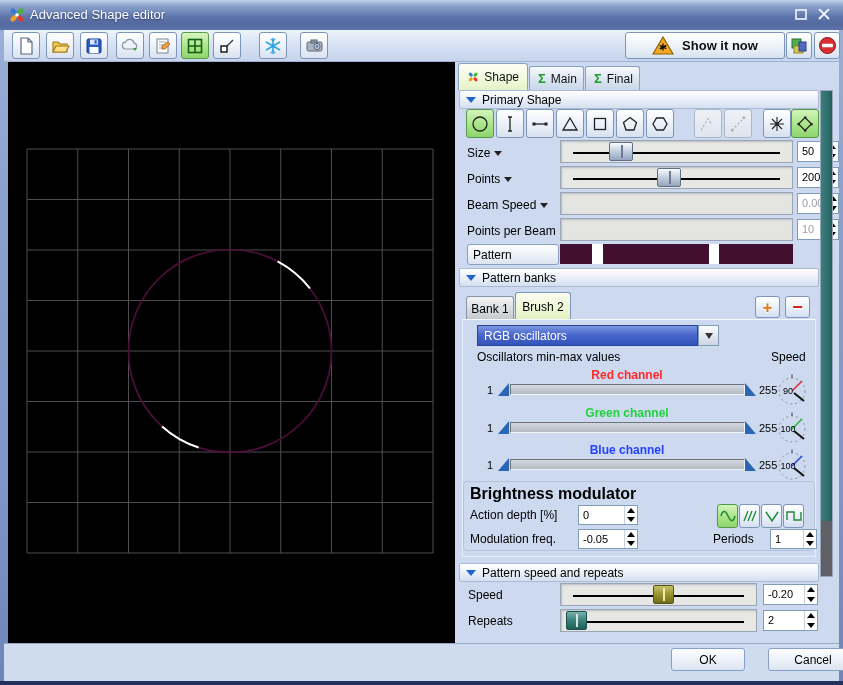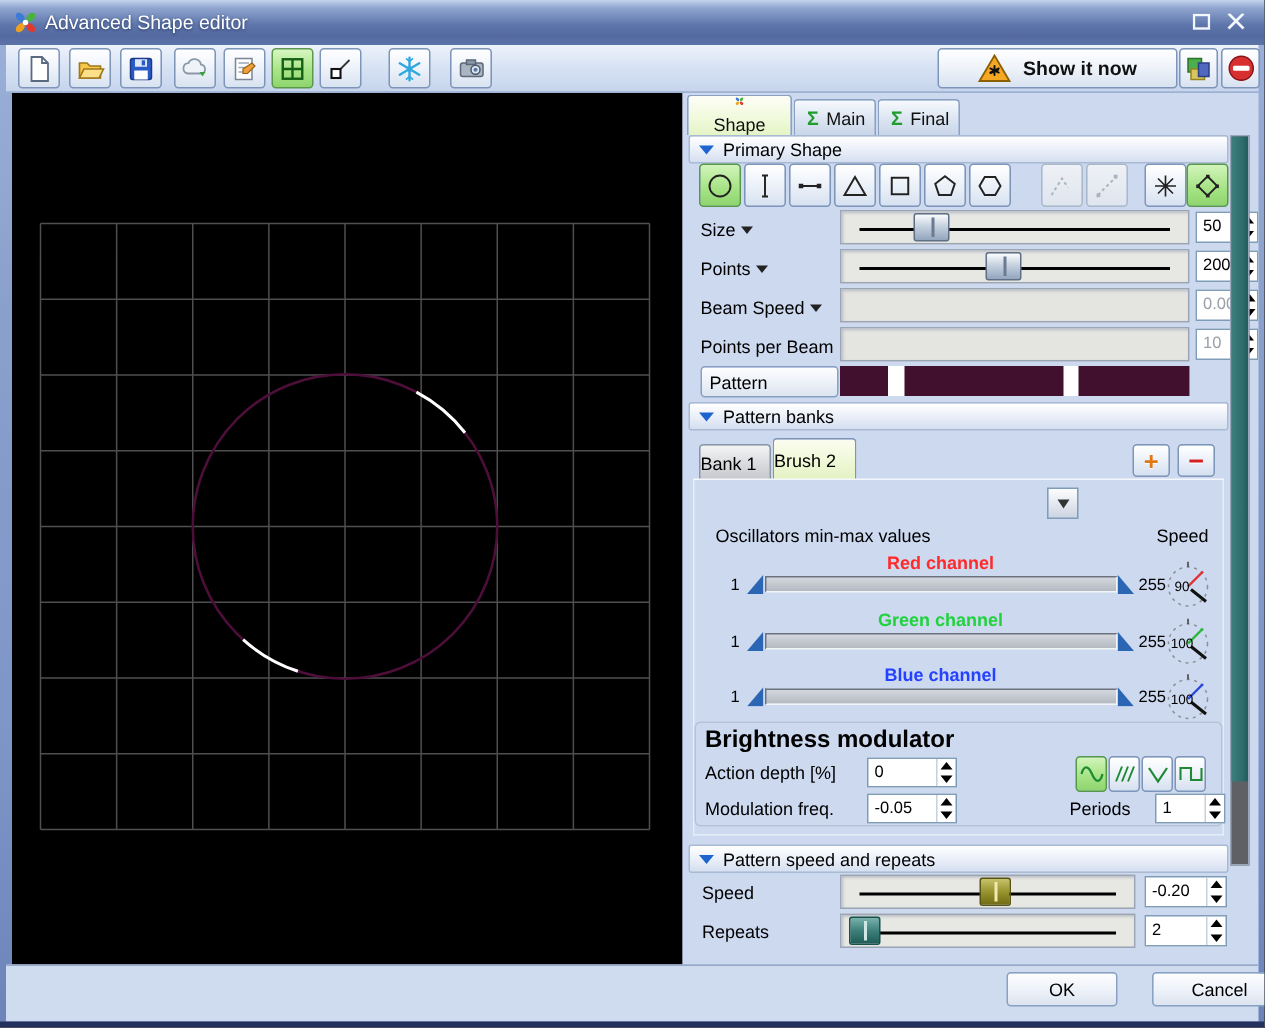--- a/index.html
+++ b/index.html
@@ -19,21 +19,21 @@
   .tbtn.green{background:linear-gradient(180deg,#d8f6c2 0%,#a8e487 55%,#8ed56e 100%);border-color:#5a9a4a;}
   .bigbtn{position:absolute;top:2px;height:27px;border:1px solid #7e95ba;border-radius:3px;
     background:linear-gradient(180deg,#ffffff 0%,#eef3fa 50%,#d8e2f0 100%);display:flex;align-items:center;justify-content:center;gap:8px;text-align:center;}
   .showit-label{font-size:13px;font-weight:bold;color:#111;}
   
   .canvas{position:absolute;left:8px;top:62px;width:447px;height:581px;background:#000;}
   
   .panel{position:absolute;left:455px;top:62px;width:384px;height:581px;background:#ccd9ef;}
   .tab{position:absolute;border:1px solid #8aa0c2;border-bottom:none;border-radius:3px 3px 0 0;
     display:flex;align-items:center;gap:5px;padding:0 8px;font-size:12px;color:#111;}
-  .tab.active{background:linear-gradient(180deg,#fdfef6 0%,#f0f9da 60%,#e4f4c6 100%);z-index:3;flex-direction:column;}
+  .tab.active{background:linear-gradient(180deg,#fdfef6 0%,#f0f9da 60%,#e4f4c6 100%);z-index:3;}
   .tab.inactive{background:linear-gradient(180deg,#f7fafd 0%,#dde6f2 50%,#c9d6e9 100%);z-index:2;}
   .sigma{color:#1f9e2c;font-weight:bold;font-size:13px;}
   .sect-hdr{position:absolute;height:19px;border:1px solid #a9bad4;border-radius:2px;
     background:linear-gradient(180deg,#ffffff 0%,#e9eef8 55%,#d5dff0 100%);
     display:flex;align-items:center;gap:6px;padding-left:6px;font-size:12px;color:#000;}
   .tri-down{width:0;height:0;border-left:5px solid transparent;border-right:5px solid transparent;border-top:6px solid #1d64cf;}
   .shape-btn{position:absolute;top:109px;width:28px;height:29px;border:1px solid #7e95ba;border-radius:3px;
     background:linear-gradient(180deg,#ffffff 0%,#eaf0f8 55%,#d7e1f0 100%);display:flex;align-items:center;justify-content:center;}
   .shape-btn.sel{background:linear-gradient(180deg,#d2f4bb 0%,#a8e487 55%,#8ed56e 100%);border-color:#55984a;}
   .shape-btn.dis{background:linear-gradient(180deg,#eef1f6 0%,#dfe5ee 100%);border-color:#aab8cc;}
@@ -48,21 +48,21 @@
   .hslider.disabled{background:#e4e4e0;}
   .spin{position:absolute;display:flex;border:1px solid #7f9db9;background:#fff;}
   .spin .num{flex:1;font-size:11px;padding:3px 3px 0 4px;color:#000;}
   .spin .num.gray{color:#9aa0a8;}
   .spin .arrows{width:13px;display:flex;flex-direction:column;align-items:center;justify-content:space-around;border-left:1px solid #c8d0da;}
   .arr-up{width:0;height:0;border-left:4px solid transparent;border-right:4px solid transparent;border-bottom:5px solid #000;}
   .arr-dn{width:0;height:0;border-left:4px solid transparent;border-right:4px solid transparent;border-top:5px solid #000;}
   .pattern-strip{position:absolute;background:#fff;display:block;}
   .pattern-strip .seg{position:absolute;top:0;height:100%;background:#40102e;}
   .bank-tab{position:absolute;border:1px solid #8896a8;border-bottom:none;border-radius:3px 3px 0 0;
-    font-size:12px;display:flex;align-items:center;justify-content:flex-start;color:#000;}
+    font-size:12px;display:flex;align-items:center;justify-content:center;color:#000;}
   .bank-tab.inactive{background:linear-gradient(180deg,#f4f4f4 0%,#d6d8dc 60%,#c6c8cc 100%);}
   .bank-tab.active{background:linear-gradient(180deg,#fbfdf0 0%,#eef7d4 60%,#e2f1c2 100%);border-color:#7e95ba;}
   .small-btn{position:absolute;width:25px;height:22px;border:1px solid #7e95ba;border-radius:3px;
     background:linear-gradient(180deg,#ffffff 0%,#e9eff8 55%,#d5dff0 100%);
     display:flex;align-items:center;justify-content:center;font-weight:bold;}
   .plus{color:#e07818;font-size:17px;line-height:17px;text-shadow:0 1px 0 #fff;}
   .minus{color:#d42020;font-size:18px;line-height:15px;text-shadow:0 1px 0 #fff;}
   .dropdown{position:absolute;border:1px solid #27449e;background:linear-gradient(180deg,#7b97e2 0%,#4a68cc 45%,#3354bc 100%);
     color:#fff;font-size:12px;display:flex;align-items:center;padding-left:6px;}
   .drop-btn{position:absolute;border:1px solid #7f9db9;background:linear-gradient(180deg,#fdfdfe 0%,#dfe5ed 60%,#ccd4e0 100%);
@@ -395,20 +395,23 @@
     </div>
   <div class="small-btn" style="left:755px;top:296px">
     <span class="plus">+</span>
     </div>
   <div class="small-btn" style="left:785px;top:296px">
     <span class="minus">−</span>
     </div>
 
   <div style="position:absolute;left:462px;top:319px;width:354px;height:238px;border:1px solid #e6edf8;border-top-color:#f4f8fd"></div>
 
+  <div class="dropdown" style="left:477px;top:325px;width:221px;height:21px">
+    <span>RGB oscillators</span>
+    </div>
   <div class="drop-btn" style="left:698px;top:325px;width:21px;height:21px">
     <span class="tri"></span>
     </div>
 
   <span class="lbl" style="left:477px;top:350px">Oscillators min-max values</span>
   <span class="lbl" style="left:771px;top:350px">Speed</span>
 
   <span class="ch-name c-red" style="top:368px">Red channel</span>
   <span class="ch-min" style="left:487px;top:384px">1</span>
   <span class="ltri" style="left:498px;top:383px"></span>

